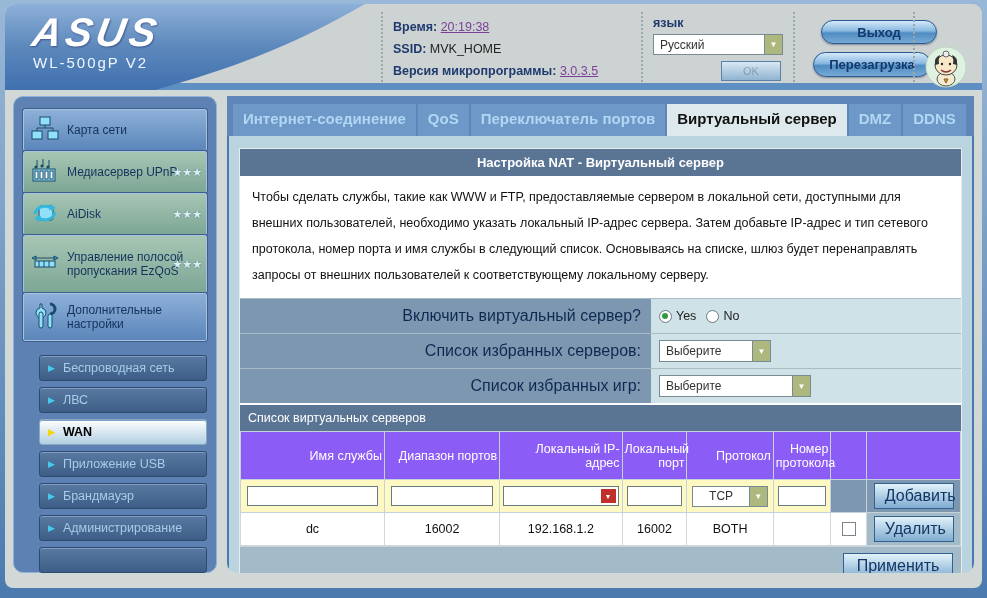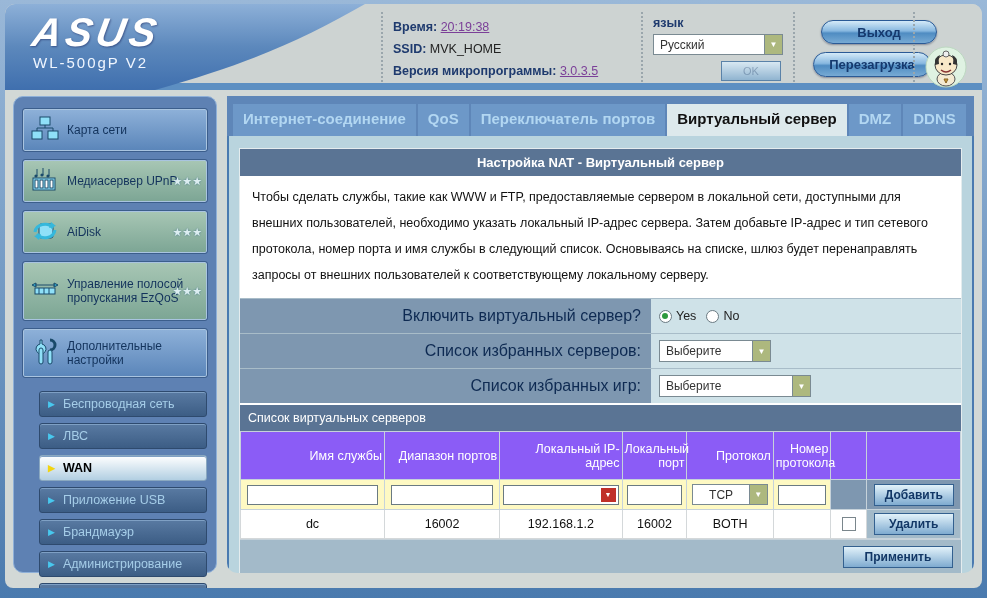--- a/index.html
+++ b/index.html
@@ -36,21 +36,21 @@
              box-shadow:0 1px 2px rgba(0,0,40,.35); }
   .btn-logout { left:816px; top:16px; width:116px; height:24px; }
   .btn-reboot { left:808px; top:48px; width:118px; height:25px; }
   .doctor { position:absolute; left:920px; top:42px; width:42px; height:42px; cursor:pointer; }
 
   
   .pagebody { display:flex; padding:6px 8px; gap:10px; height:489px; }
   .sidebar { width:204px; background:#5e81b3; border:1px solid #8fb0d8; border-radius:10px;
              padding:12px 9px; }
   .sb-item { display:flex; align-items:center; gap:6px; border:1px solid #a9c4e0; outline:1px solid #3c5e8c;
-             border-radius:2px; padding:4px 5px; margin-bottom:9px; cursor:pointer; min-height:42px;
+             border-radius:2px; padding:4px 5px; cursor:pointer; min-height:42px;
              font-size:12px; color:#13335c; position:relative; }
   .sb-item.blue  { background:linear-gradient(180deg,#8db0d8,#5b86ba); }
   .sb-item.green { background:linear-gradient(180deg,#a7c6b4,#7da695); }
   .sb-item .icon { width:32px; flex:0 0 32px; text-align:center; }
   .sb-item .stars { position:absolute; right:4px; color:#eaf8ff; font-size:11px; letter-spacing:0;
                     text-shadow:0 0 2px #3a6a8a; opacity:.85; }
   .submenu { margin:14px 0 0 16px; }
   .sub-item { display:flex; align-items:center; gap:8px; height:26px; margin-bottom:6px;
               background:linear-gradient(180deg,#597aa2,#3c5d85); border:1px solid #2e4a6e;
               box-shadow:inset 0 1px 0 #7fa0c4; border-radius:3px; padding:0 8px; cursor:pointer;
@@ -91,21 +91,21 @@
   tr.inputrow input[type=text] { width:95%; height:20px; border:1px solid #6a7a82; font-size:12px; padding:0 3px; }
   .ipcombo { display:flex; align-items:center; background:#fff; border:1px solid #6a7a82; height:20px; }
   .ipcombo input { flex:1; border:none !important; height:16px !important; width:60% !important; outline:none; }
   .ipcombo .red { width:15px; height:14px; background:#c03028; color:#fff; font-size:7px; margin-right:2px;
                   display:flex; align-items:center; justify-content:center; cursor:pointer; }
   tr.inputrow .selectbox { width:95%; height:21px; }
   tr.datarow td { background:#fff; color:#111; height:27px; border:1px solid #d4d8da;margin-top:29px; }
   tr.datarow td.btncell, tr.inputrow td.btncell { background:#a3bac9; border-color:#c6d2da; }
   tr.inputrow td.btncell { background:#7e97b0; }
   .tbtn { background:linear-gradient(180deg,#e2f2fa,#7fabd0); border:1px solid #33608f; color:#123766;
-          font-size:12px; font-weight:bold; padding:3px 10px; cursor:pointer; width:92%; }
+          font-size:16px; font-weight:normal; padding:3px 10px; cursor:pointer; width:92%; }
   .cbox { width:14px; height:14px; border:1px solid #7a868c; background:#fff; display:inline-block;
           vertical-align:middle; cursor:pointer; }
   .applyrow { background:#a3bac9; padding:6px 8px; text-align:right; border-top:1px solid #c6d2da; }
   .applyrow .tbtn { width:110px; }
 </style>
 </head>
 <body>
 
 <div class="inner">
 

